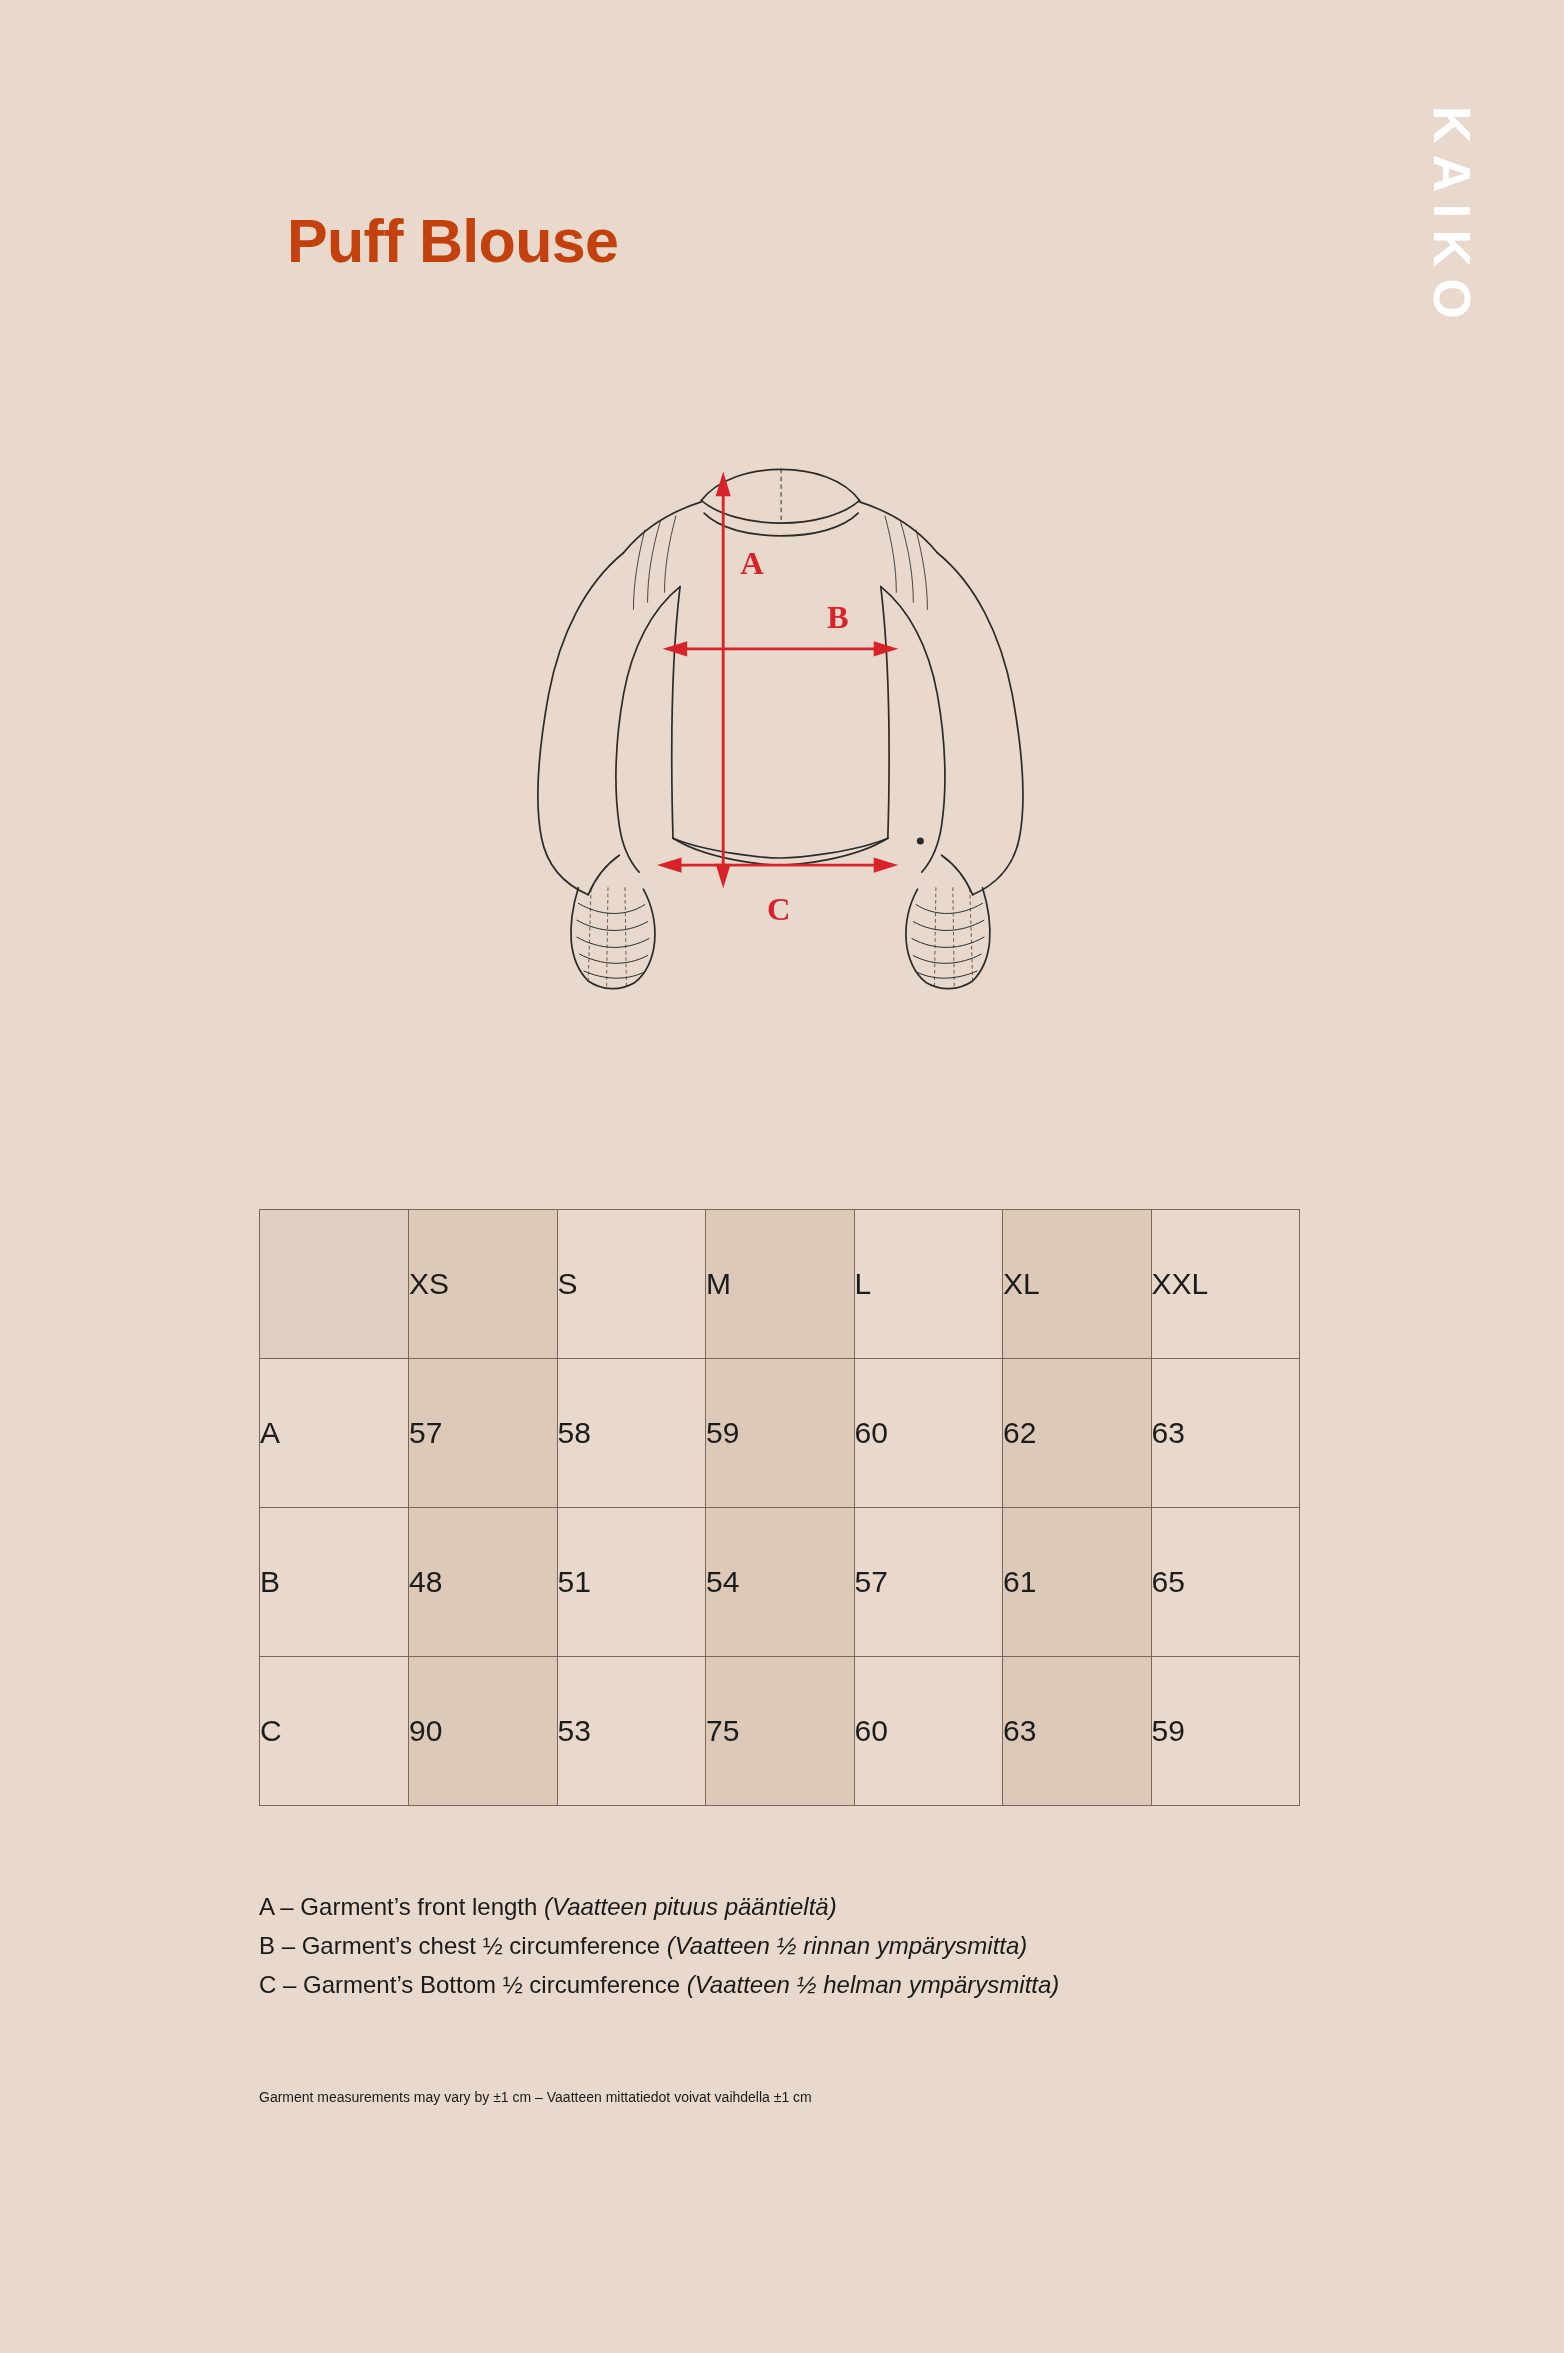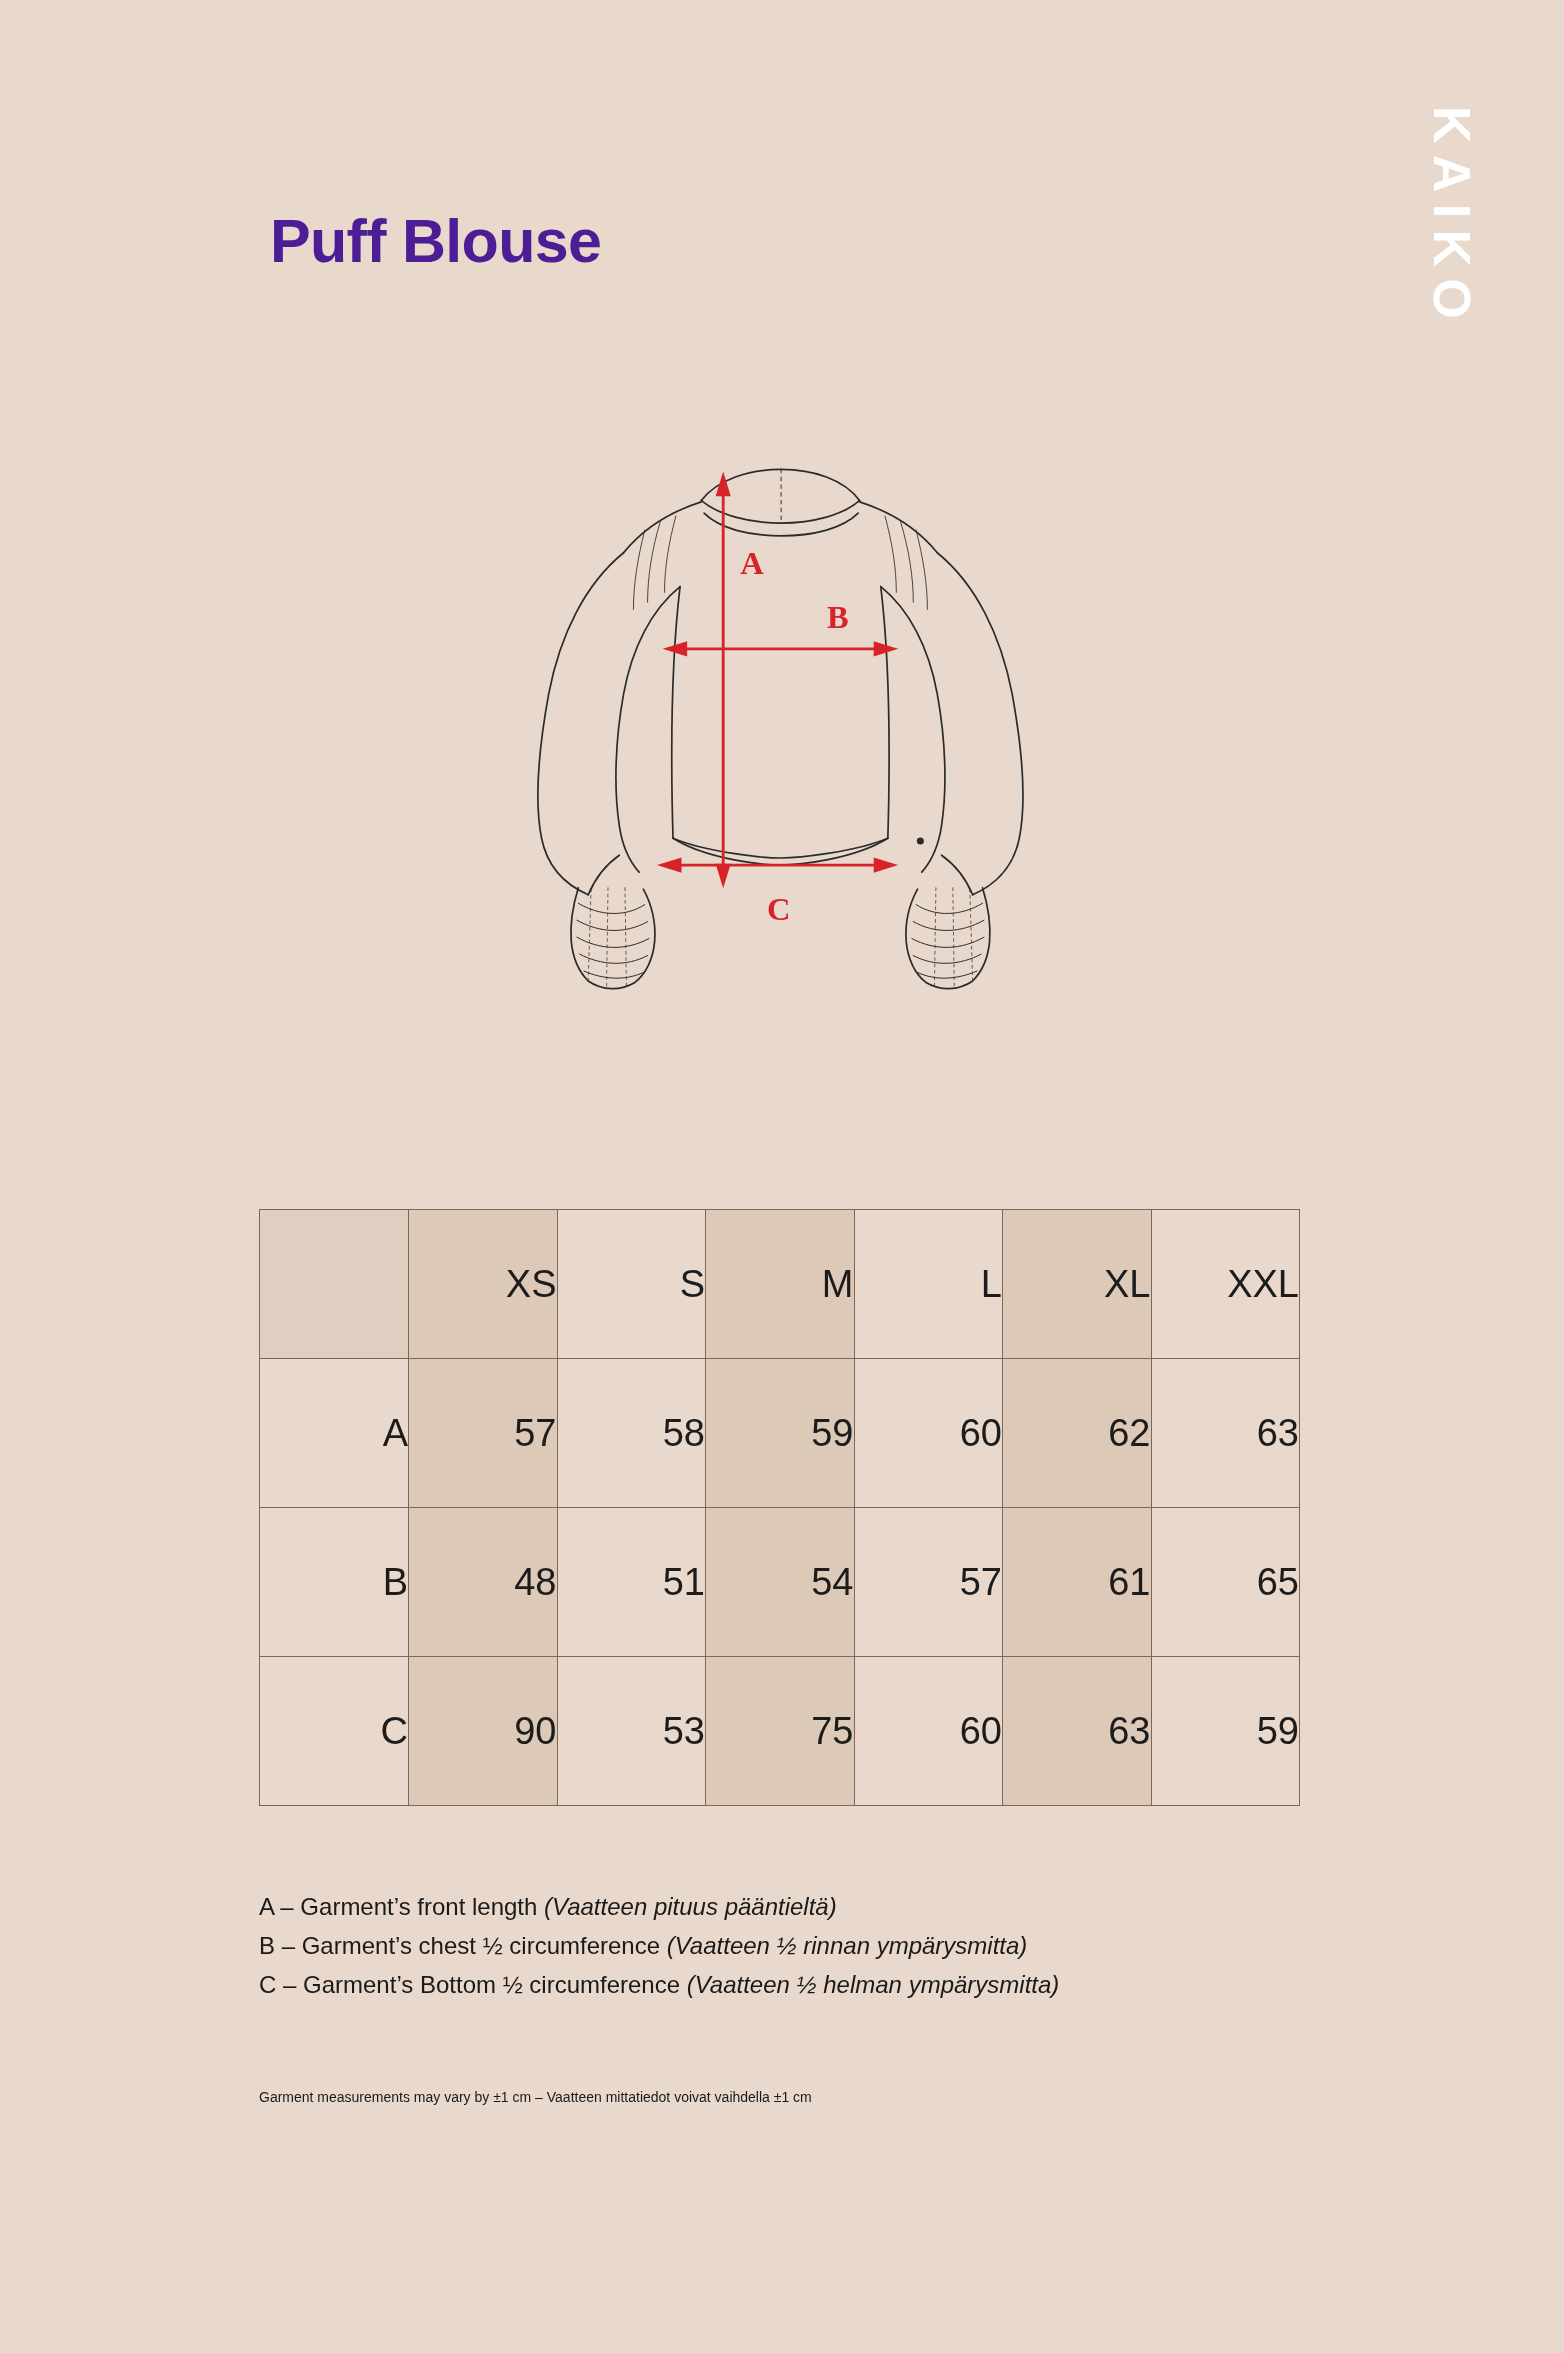--- a/index.html
+++ b/index.html
@@ -39,26 +39,26 @@
     font-weight: 700;
     letter-spacing: 11.3px;
     color: #ffffff;
     line-height: 1;
     font-family: "Liberation Sans", sans-serif;
   }
 
   
   .title {
     position: absolute;
-    left: 270px;
+    left: 287px;
     top: 206px;
     font-size: 61px;
     font-weight: 700;
     letter-spacing: -0.7px;
-    color: #4c1d95;
+    color: #c2410c;
   }
 
   
   .illustration {
     position: absolute;
     left: 396px;
     top: 445px;
     width: 742px;
     height: 672px;
   }
@@ -69,23 +69,23 @@
     position: absolute;
     left: 259px;
     top: 1209px;
     width: 1041px;
     border-collapse: collapse;
     table-layout: fixed;
   }
   .size-table td, .size-table th {
     border: 1.4px solid #7b6657;
     height: 148px;
-    text-align: right;
+    text-align: left;
     vertical-align: middle;
-    font-size: 38px;
+    font-size: 30px;
     font-weight: 400;
     color: #1c1c1c;
     padding: 0;
   }
   .size-table .col-label { width: 148px; }
   .cell-dark { background: #ddc9b8; }
   .cell-light { background: #e8d9cc; }
   .cell-head-blank { background: #e0cfc0; }
 
   

